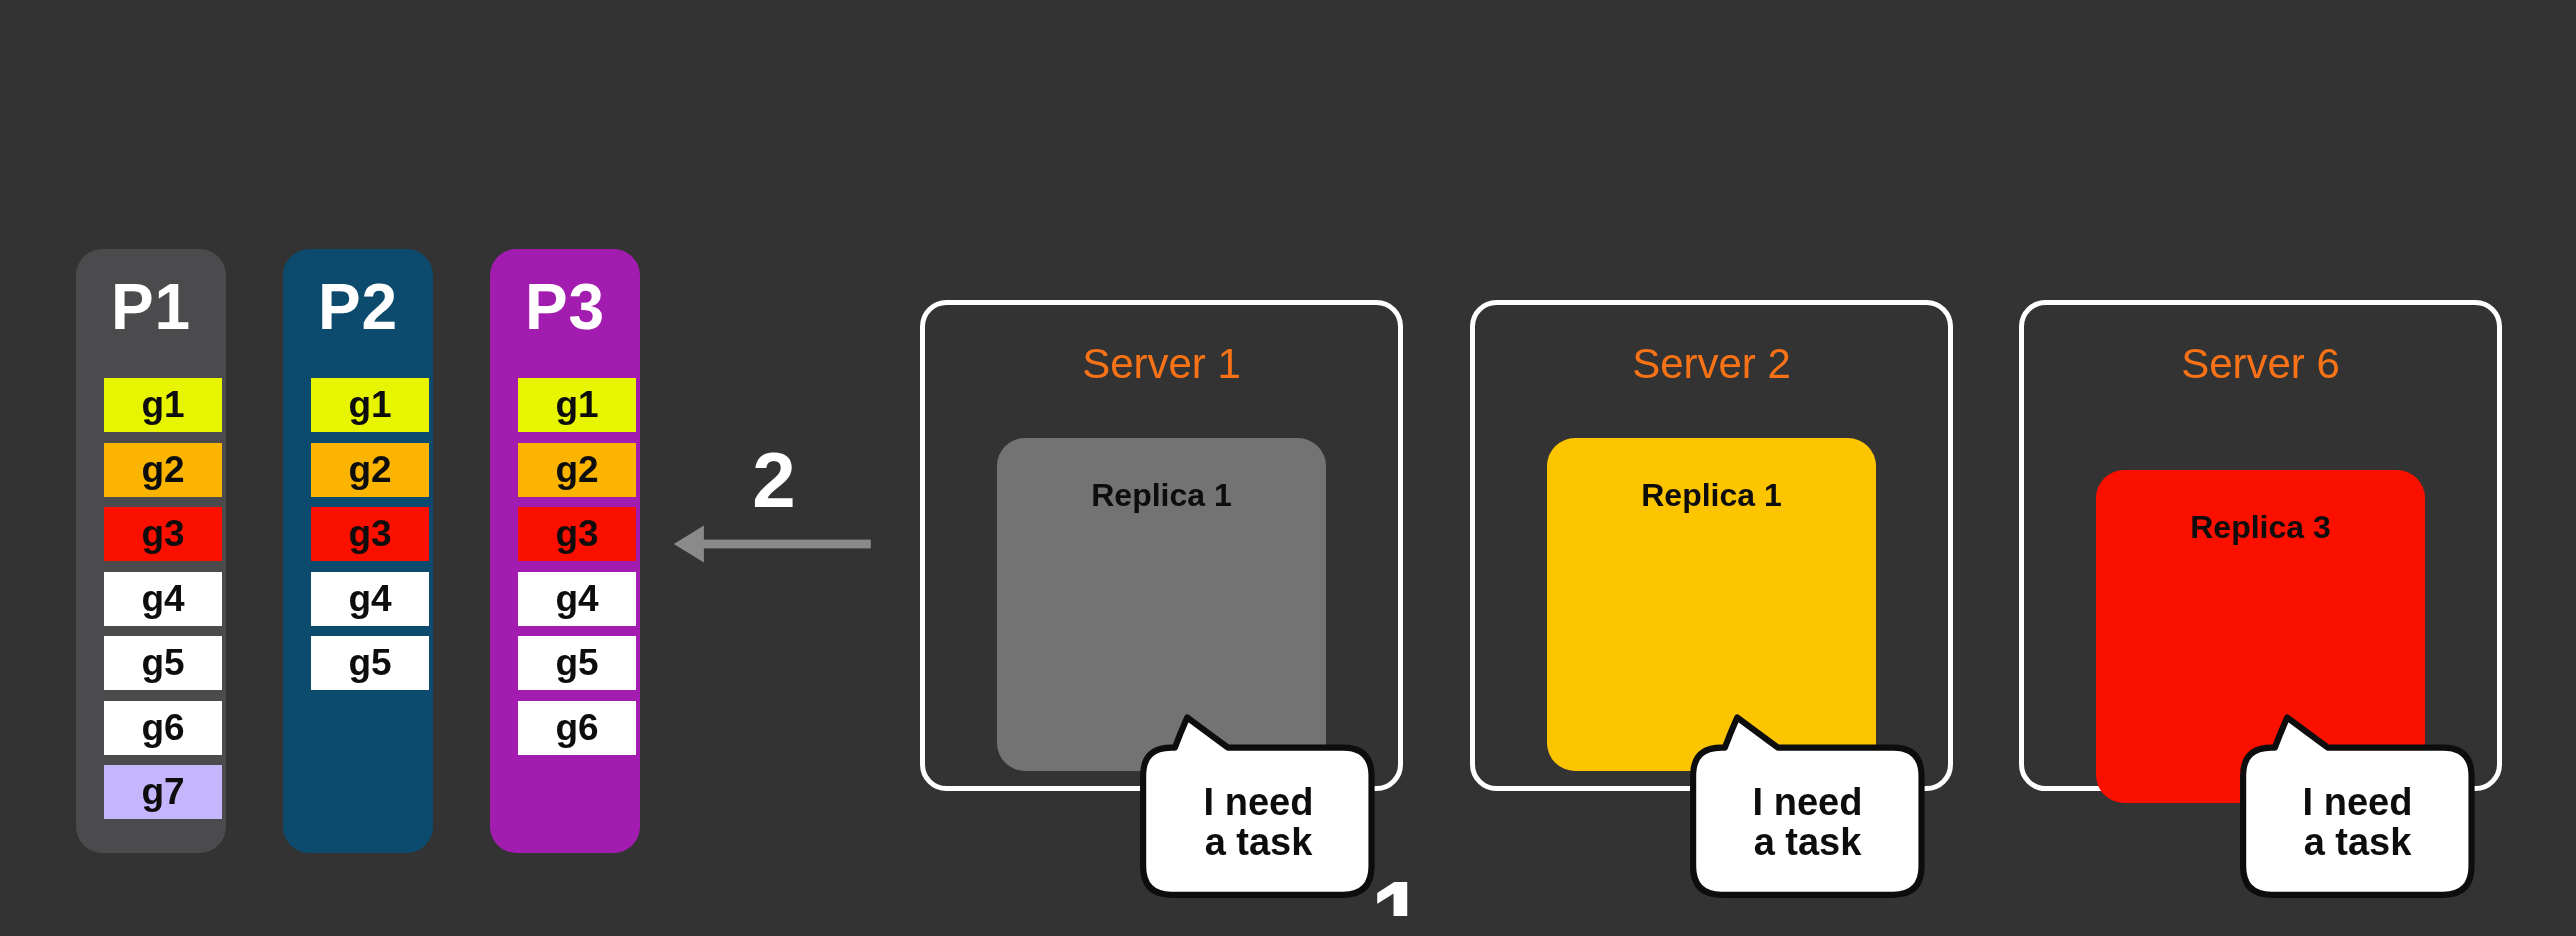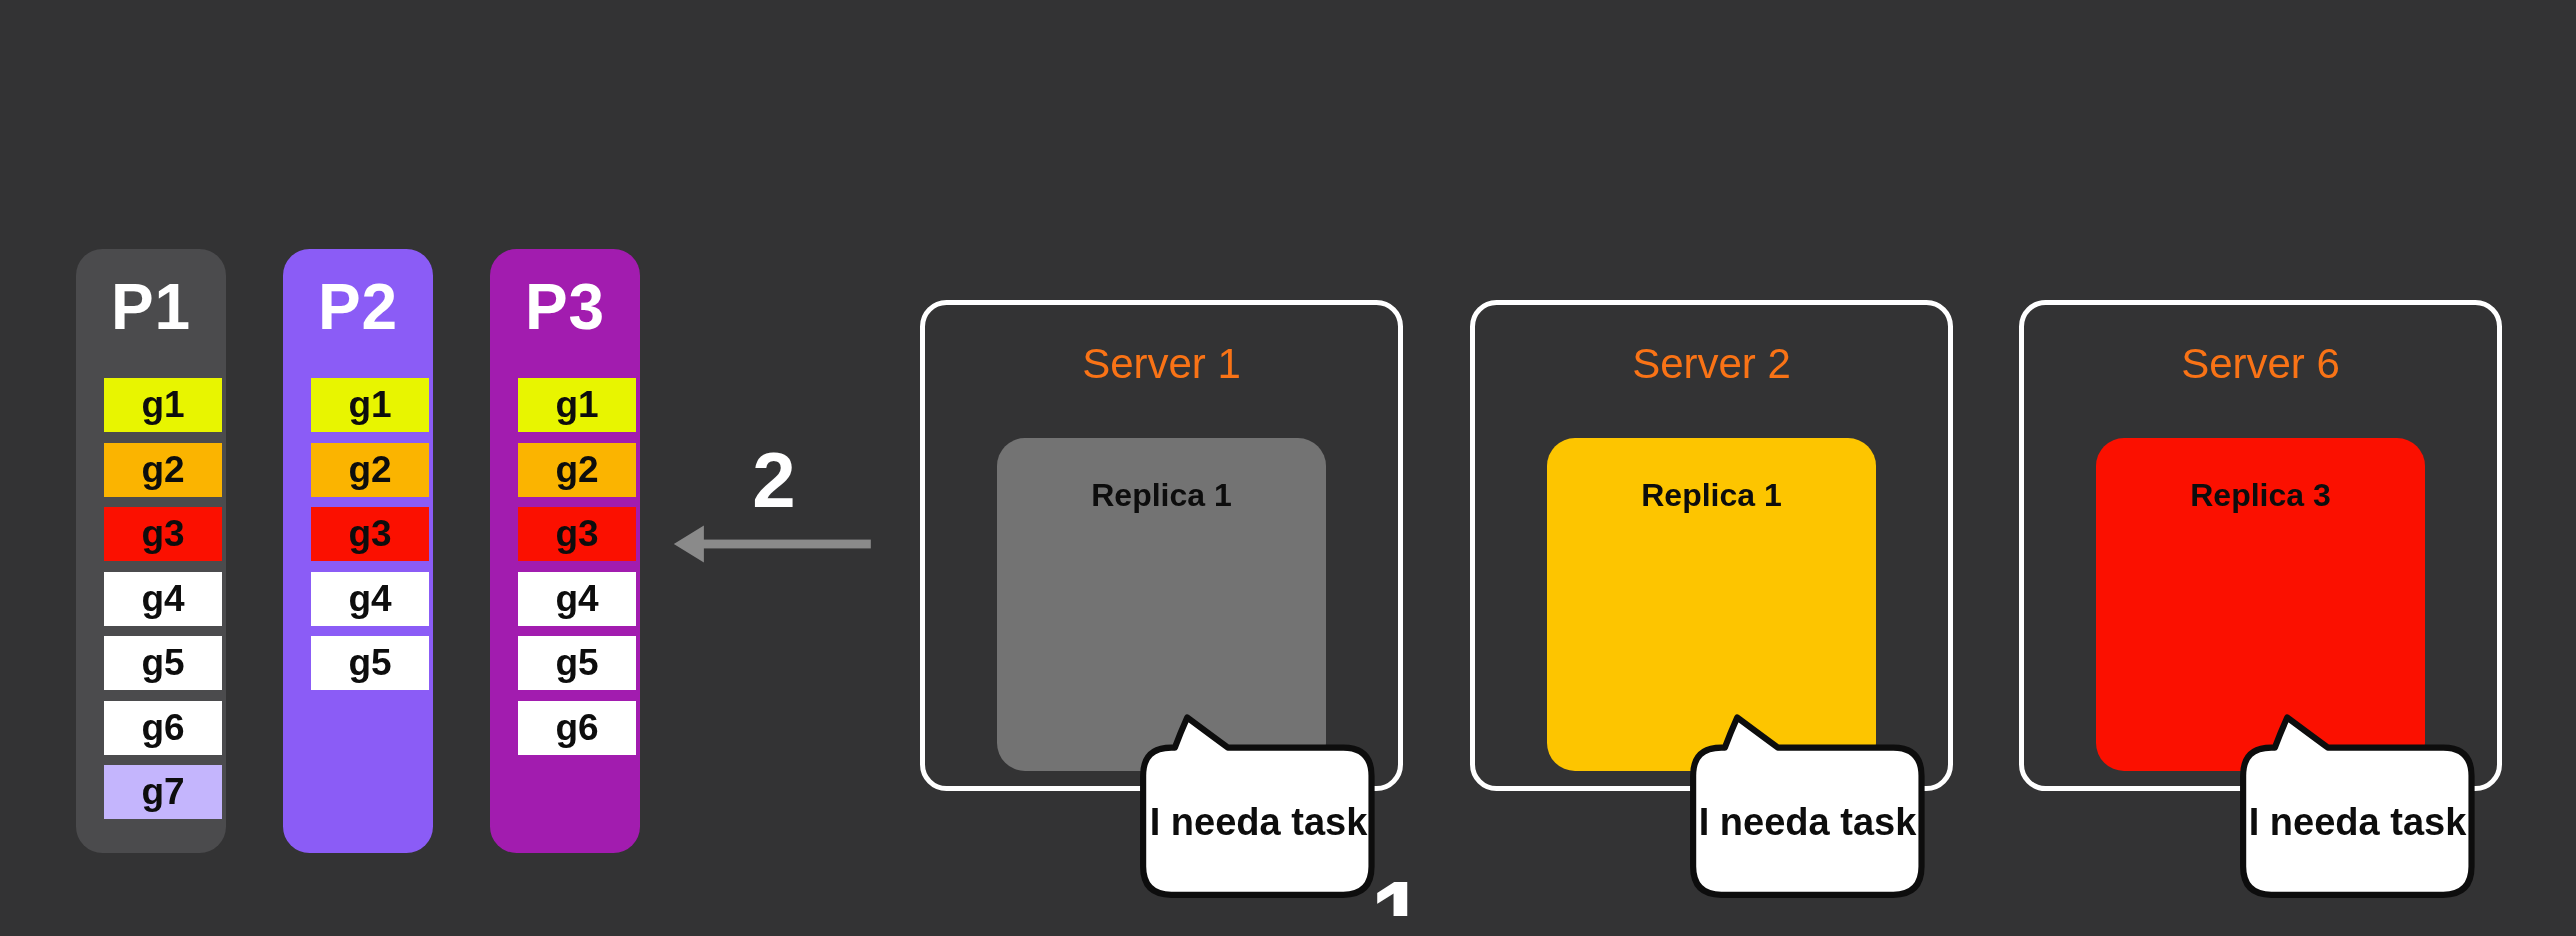--- a/index.html
+++ b/index.html
@@ -105,21 +105,21 @@
     stroke-width: 7;
     stroke-linejoin: round;
     stroke-linecap: round;
   }
   .bubble-text {
     position: absolute;
     top: 748px;
     width: 229px;
     height: 148px;
     display: flex;
-    flex-direction: row;
+    flex-direction: column;
     align-items: center;
     justify-content: center;
     text-align: center;
     font-size: 38px;
     line-height: 40px;
     font-weight: 700;
     color: #0d0d0d;
   }
 
   
@@ -148,21 +148,21 @@
     <div class="ptitle">P1</div>
     <div class="cell" style="top: 129px; background: rgb(232, 245, 0);">g1</div>
     <div class="cell" style="top: 194px; background: rgb(251, 180, 0);">g2</div>
     <div class="cell" style="top: 258px; background: rgb(251, 16, 0);">g3</div>
     <div class="cell" style="top: 323px; background: rgb(255, 255, 255);">g4</div>
     <div class="cell" style="top: 387px; background: rgb(255, 255, 255);">g5</div>
     <div class="cell" style="top: 452px; background: rgb(255, 255, 255);">g6</div>
     <div class="cell" style="top: 516px; background: #c4b5fd;">g7</div>
   </div>
 
-  <div class="pcol" style="left: 283px; background: #8b5cf6;">
+  <div class="pcol" style="left: 283px; background: #0c4a6e;">
     <div class="ptitle">P2</div>
     <div class="cell" style="top: 129px; background: rgb(232, 245, 0);">g1</div>
     <div class="cell" style="top: 194px; background: rgb(251, 180, 0);">g2</div>
     <div class="cell" style="top: 258px; background: rgb(251, 16, 0);">g3</div>
     <div class="cell" style="top: 323px; background: rgb(255, 255, 255);">g4</div>
     <div class="cell" style="top: 387px; background: rgb(255, 255, 255);">g5</div>
   </div>
 
   <div class="pcol" style="left: 490px; background: #a21caf;">
     <div class="ptitle">P3</div>
@@ -189,21 +189,21 @@
 
   <div class="server" style="left: 1470px; border-color: rgb(255, 255, 255);">
     <div class="stitle">Server 2</div>
     <div class="replica" style="background: rgb(253, 197, 0);">
       <div class="rlabel">Replica 1</div>
     </div>
   </div>
 
   <div class="server" style="left: 2019px; border-color: rgb(255, 255, 255);">
     <div class="stitle">Server 6</div>
-    <div class="replica" style="background: rgb(251, 16, 0);">
+    <div class="replica" style="background: rgb(251, 16, 0); margin-top: 32px;">
       <div class="rlabel">Replica 3</div>
     </div>
   </div>
 
   <svg class="bubble-svg" style="left:1136px" viewBox="0 0 272 220">
     <path class="bubble-path" d="M104 46 Q97 41 58 12 Q50 30 44 46 L40 46 Q8 46 8 78 L8 181 Q8 213 40 213 L235 213 Q267 213 267 181 L267 78 Q267 46 235 46 Z"></path>
   </svg>
   <div class="bubble-text" style="left:1144px">
     <div>I need</div>
     <div>a task</div>

